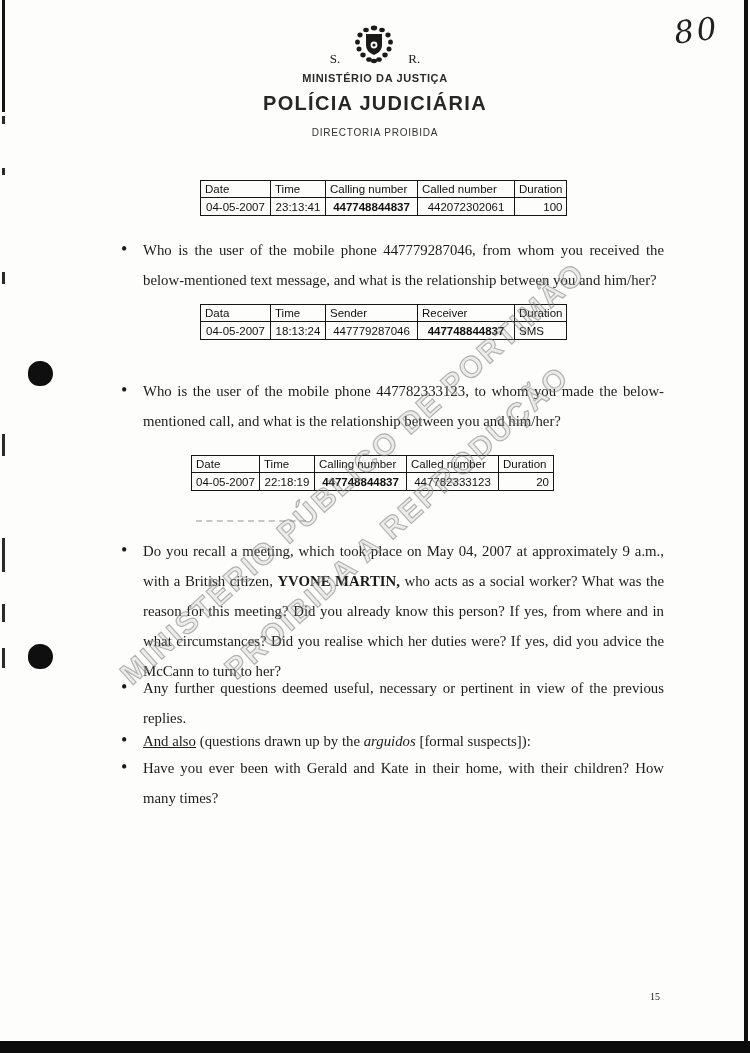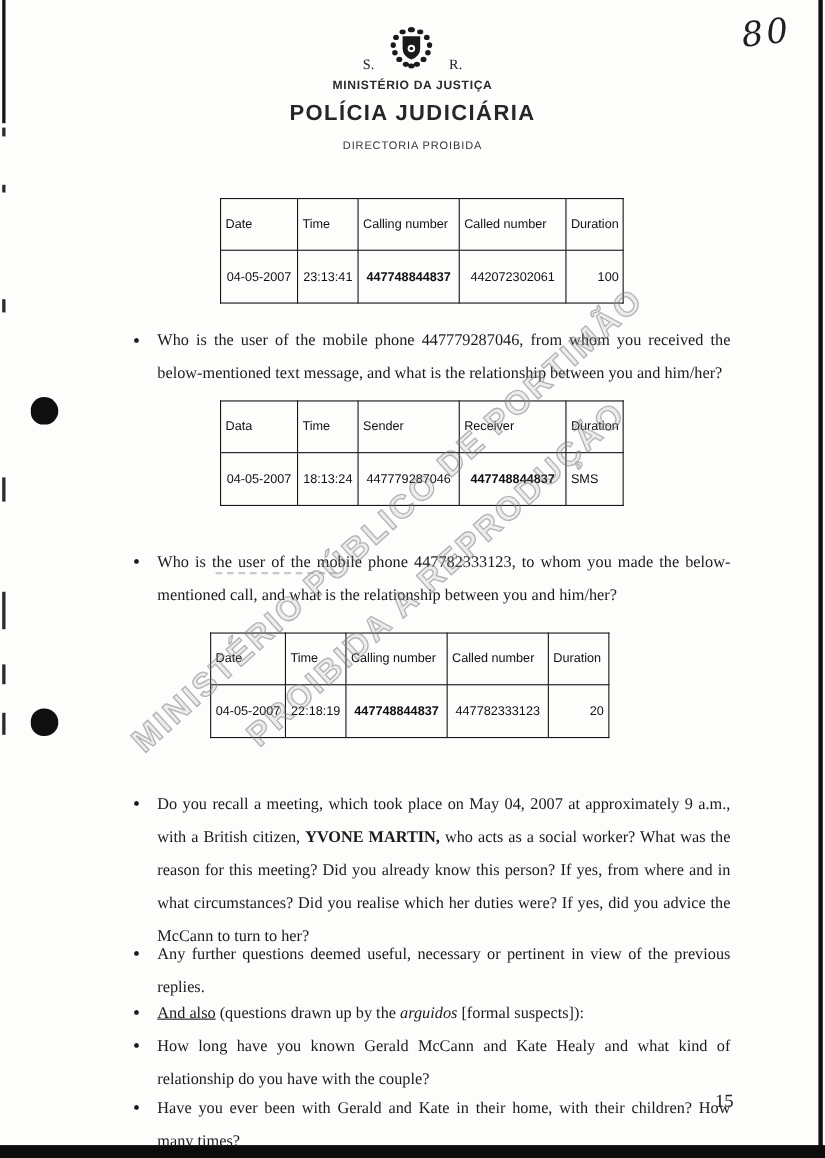--- a/index.html
+++ b/index.html
@@ -45,21 +45,21 @@
   .q { position:relative; margin:0; padding-left:25px; text-align:justify;
        font-size:14.8px; line-height:30px; color:#1b1b1b; }
   .q::before { content:"\2022"; position:absolute; left:3px; top:-1px; font-size:18px; }
   .q b { font-weight:700; }
   .q .u { text-decoration:underline; }
   .q .it { font-style:italic; }
 
   
   .dtable { border-collapse:collapse; font-family:"Liberation Sans", sans-serif;
             font-size:11.5px; color:#101010; background:#fdfdfc; }
-  .dtable th, .dtable td { border:1.5px solid #151515; padding:15px 4px;margin-left:20px; }
+  .dtable th, .dtable td { border:1.5px solid #151515; padding:0 4px;margin-left:20px; }
   .dtable th { font-weight:400; text-align:left; height:16px; }
   .dtable td { text-align:center; height:17px; }
   .dtable td.bold { font-weight:700; }
   .dtable td.right { text-align:right; }
   .dtable td.left  { text-align:left; }
   .t1 { margin:10px 0 0 82px; }
   .t2 { margin:9px  0 0 82px; }
   .t3 { margin:19px 0 0 73px; }
   .m-q2 { margin-top:19px; }
   .m-q3 { margin-top:36px; }
@@ -76,21 +76,21 @@
   .watermark {
     position:absolute; left:35px; top:432px; width:680px; z-index:6;
     transform:rotate(-42deg); transform-origin:50% 50%;
     text-align:center; pointer-events:none; white-space:nowrap;
     font-family:"Liberation Sans", sans-serif; font-weight:700;
     font-size:30px; letter-spacing:2.5px; line-height:66px;
     color:rgba(150,150,150,0.16);
     -webkit-text-stroke:1.2px rgba(125,125,125,0.55);
   }
 
-  .page-number { position:absolute; left:650px; top:991px; font-size:17px; color:#222; }
+  .page-number { position:absolute; left:650px; top:991px; font-size:10px; color:#222; }
 </style>
 </head>
 <body>
 
 <div class="page">
 
   <div class="edge-left-solid"></div>
   <div class="edge-dash" style="top:116px; height:8px;"></div>
   <div class="edge-dash" style="top:168px; height:7px;"></div>
   <div class="edge-dash" style="top:272px; height:12px;"></div>
@@ -223,21 +223,20 @@
       </tr>
     </tbody>
       </table>
 
     <p class="q m-q4"><span>Do you recall a meeting, which took place on May 04, 2007 at approximately 9 a.m., with a British citizen, </span><b>YVONE MARTIN,</b><span> who acts as a social worker? What was the reason for this meeting? Did you already know this person? If yes, from where and in what circumstances? Did you realise which her duties were? If yes, did you advice the McCann to turn to her?</span></p>
 
     <p class="q m-q5">Any further questions deemed useful, necessary or pertinent in view of the previous replies.</p>
 
     <p class="q m-q6"><span class="u">And also</span><span> (questions drawn up by the </span><span class="it">arguidos</span><span> [formal suspects]):</span></p>
 
-    <p class="q m-q7">How long have you known Gerald McCann and Kate Healy and what kind of relationship do you have with the couple?</p>
 
     <p class="q m-q8">Have you ever been with Gerald and Kate in their home, with their children? How many times?</p>
 
   </div>
 
   <div class="watermark">
     <div>MINISTÉRIO PÚBLICO DE PORTIMÃO</div>
     <div>PROIBIDA A REPRODUÇÃO</div>
   </div>
 

